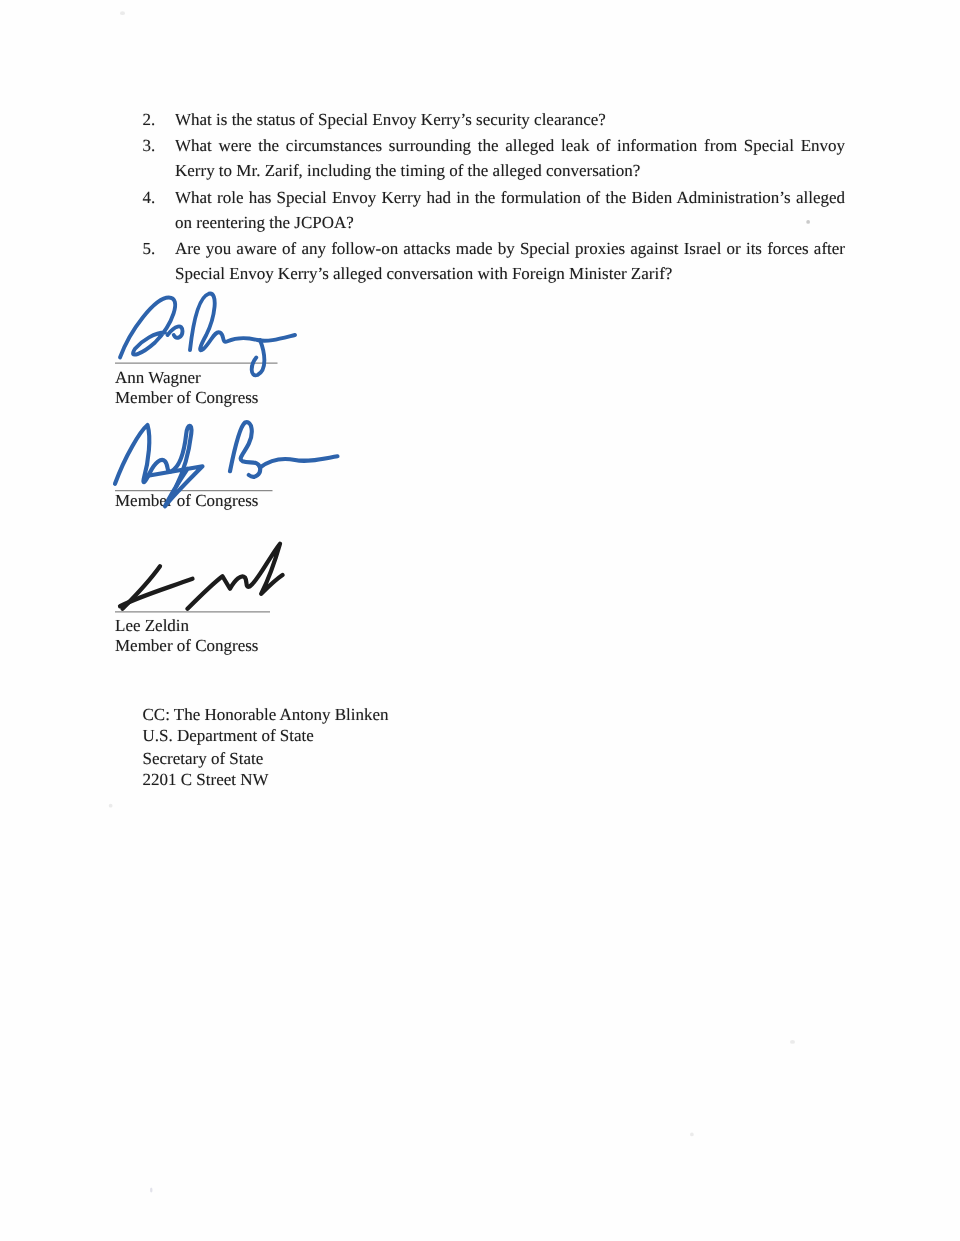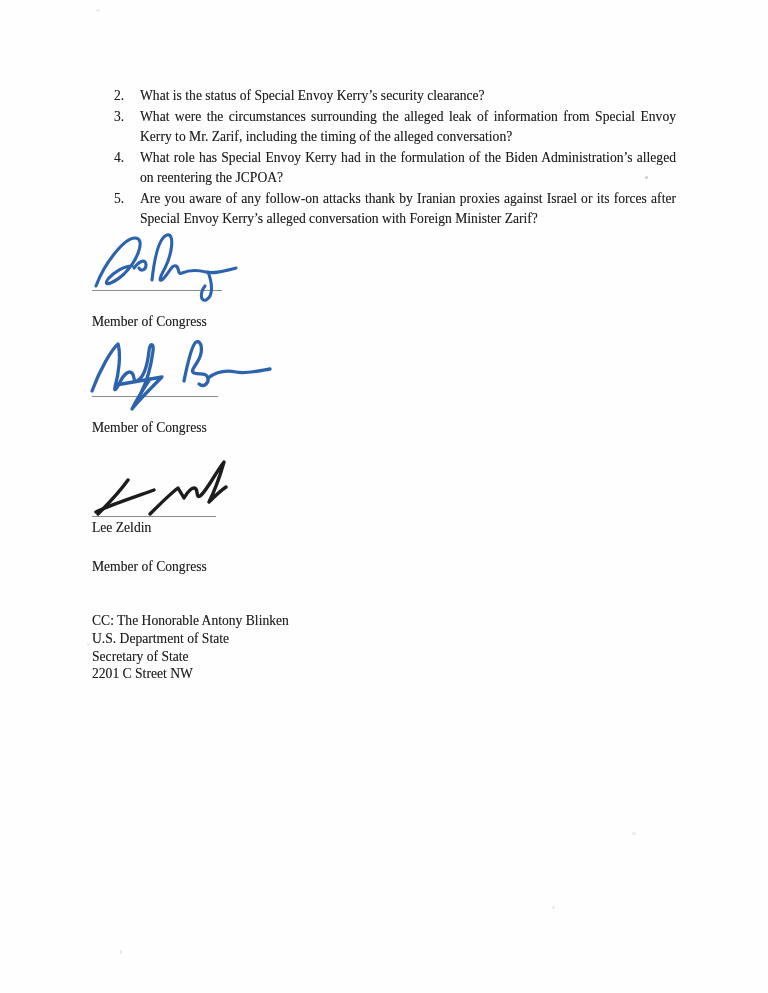--- a/index.html
+++ b/index.html
@@ -32,38 +32,38 @@
   .valediction {
     margin: 27px 0 0 0;
     font-size: 13.6px;
     line-height: 21px;
   }
   
   .sig-block { position: relative; }
   .sig-area { position: relative; border-bottom: 1px solid #8a8a8a; }
   .sig-svg { position: absolute; overflow: visible; }
   .sig-svg path { fill: none; stroke-linecap: round; stroke-linejoin: round; }
-  .sig-name, .sig-title { font-size: 13.6px; line-height: 16.2px; margin-top: 23px; }
+  .sig-name, .sig-title { font-size: 13.6px; line-height: 16.2px; }
   .sig-name { margin-top: 3px; }
 
   .sig-wagner .sig-area { margin-top: 4px; height: 56px; width: 130px; }
   .sig-wagner .sig-svg  { left: -4px; bottom: -16px; }
   .sig-wagner path { stroke-width: 3.1; }
 
   .sig-barr .sig-area { margin-top: 14px; height: 52px; width: 126px; }
   .sig-barr .sig-svg  { left: -4px; bottom: -24px; }
   .sig-barr path { stroke-width: 3.3; }
 
   .sig-zeldin .sig-area { margin-top: 28px; height: 52px; width: 124px; }
   .sig-zeldin .sig-svg  { left: 0px; bottom: -6px; }
   .sig-zeldin path { stroke-width: 3.4; }
   .sig-zeldin .sig-name { }
 
   
-  .cc-block { margin-top: 37px; font-size: 13.6px; line-height: 17.6px; }
+  .cc-block { margin-top: 37px; font-size: 13.6px; line-height: 17.6px; margin-left: 22px; }
 
   
   .speck {
     position: absolute;
     border-radius: 50%;
     background: rgba(70,70,70,0.10);
     filter: blur(0.6px);
   }
   .sp1 { left: 96px;  top: 9px;   width: 4px; height: 3px; }
   .sp2 { left: 645px; top: 176px; width: 3px; height: 3px; background: rgba(70,70,70,0.28); }
@@ -94,35 +94,36 @@
       <div class="q-item">
         <span class="q-num">3.</span>
         <div class="q-text">What were the circumstances surrounding the alleged leak of information from Special Envoy Kerry to Mr. Zarif, including the timing of the alleged conversation?</div>
       </div>
       <div class="q-item">
         <span class="q-num">4.</span>
         <div class="q-text">What role has Special Envoy Kerry had in the formulation of the Biden Administration’s alleged on reentering the JCPOA?</div>
       </div>
       <div class="q-item">
         <span class="q-num">5.</span>
-        <div class="q-text">Are you aware of any follow-on attacks thank by Iranian proxies against Israel or its forces after Special Envoy Kerry’s alleged conversation with Foreign Minister Zarif?</div>
+        <div class="q-text">Are you aware of any follow-on attacks made by Special proxies against Israel or its forces after Special Envoy Kerry’s alleged conversation with Foreign Minister Zarif?</div>
       </div>
     </div>
 
 
 
     <div class="sig-block sig-wagner">
       <div class="sig-area">
         <svg class="sig-svg" width="170" height="80" viewBox="0 0 170 80">
           <path d="M8 60 C16 38 36 12 47 12 C58 12 50 34 36 48 C26 57 14 62 20 53 C26 46 36 40 44 40" stroke="#2d63ac"></path>
           <path d="M46 42 C52 34 58 33 58 39 C58 44 53 46 51 42" stroke="#2d63ac"></path>
           <path d="M64 54 C66 36 70 12 79 9 C87 7 84 28 77 42 C72 51 70 57 75 53 C81 47 84 38 88 40 C92 42 89 49 94 47 C101 44 110 44 118 46 C126 48 136 45 148 42" stroke="#2d63ac"></path>
           <path d="M120 46 C124 56 126 70 118 74 C112 76 112 66 117 60" stroke="#2d63ac"></path>
         </svg>
       </div>
+      <div class="sig-name">Ann Wagner</div>
       <div class="sig-title">Member of Congress</div>
     </div>
 
     <div class="sig-block sig-barr">
       <div class="sig-area">
         <svg class="sig-svg" width="190" height="85" viewBox="0 0 190 85">
           <path d="M4 56 C12 34 24 14 30 9 C33 19 31 38 27 52 C26 57 28 55 32 47 C36 39 41 35 44 38 C47 41 45 48 49 46 C55 43 59 34 61 16 C62 7 66 8 65 16 C63 32 58 48 53 58" stroke="#2d63ac"></path>
           <path d="M28 50 L74 42 C64 52 50 66 44 74 C50 62 58 50 62 44" stroke="#2d63ac"></path>
           <path d="M96 46 C100 26 104 10 108 7 C114 5 115 16 111 24 C107 32 102 36 106 38 C112 40 118 37 120 43 C121 48 116 53 111 49" stroke="#2d63ac"></path>
           <path d="M120 43 C128 37 138 35 148 37 C158 39 170 36 182 34" stroke="#2d63ac"></path>

